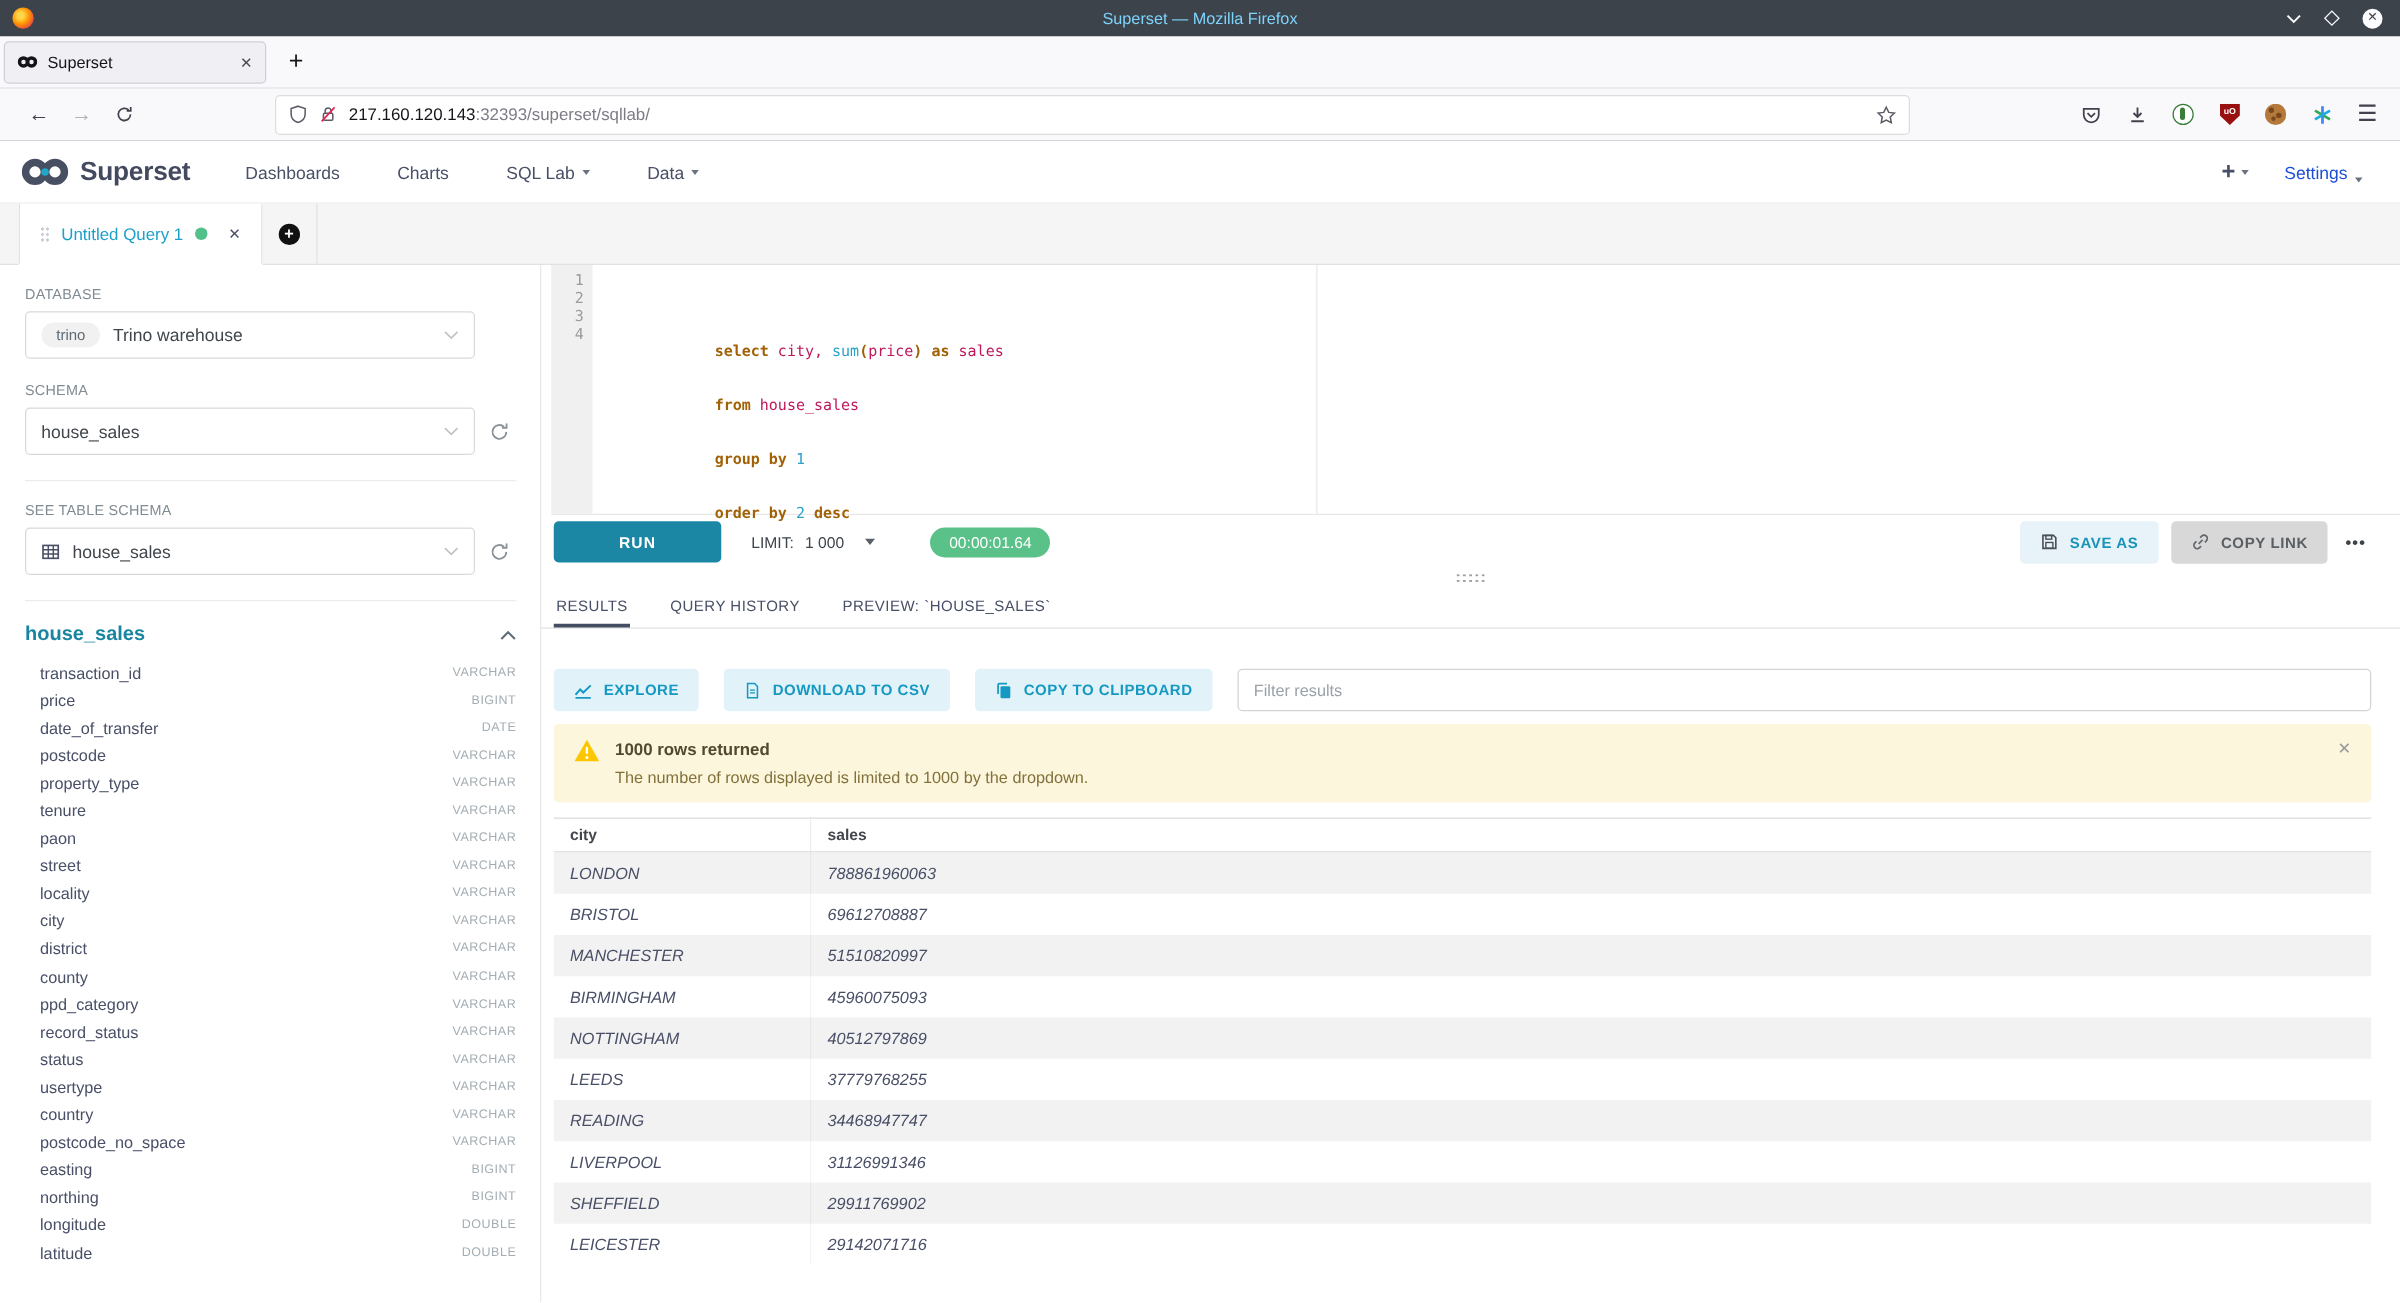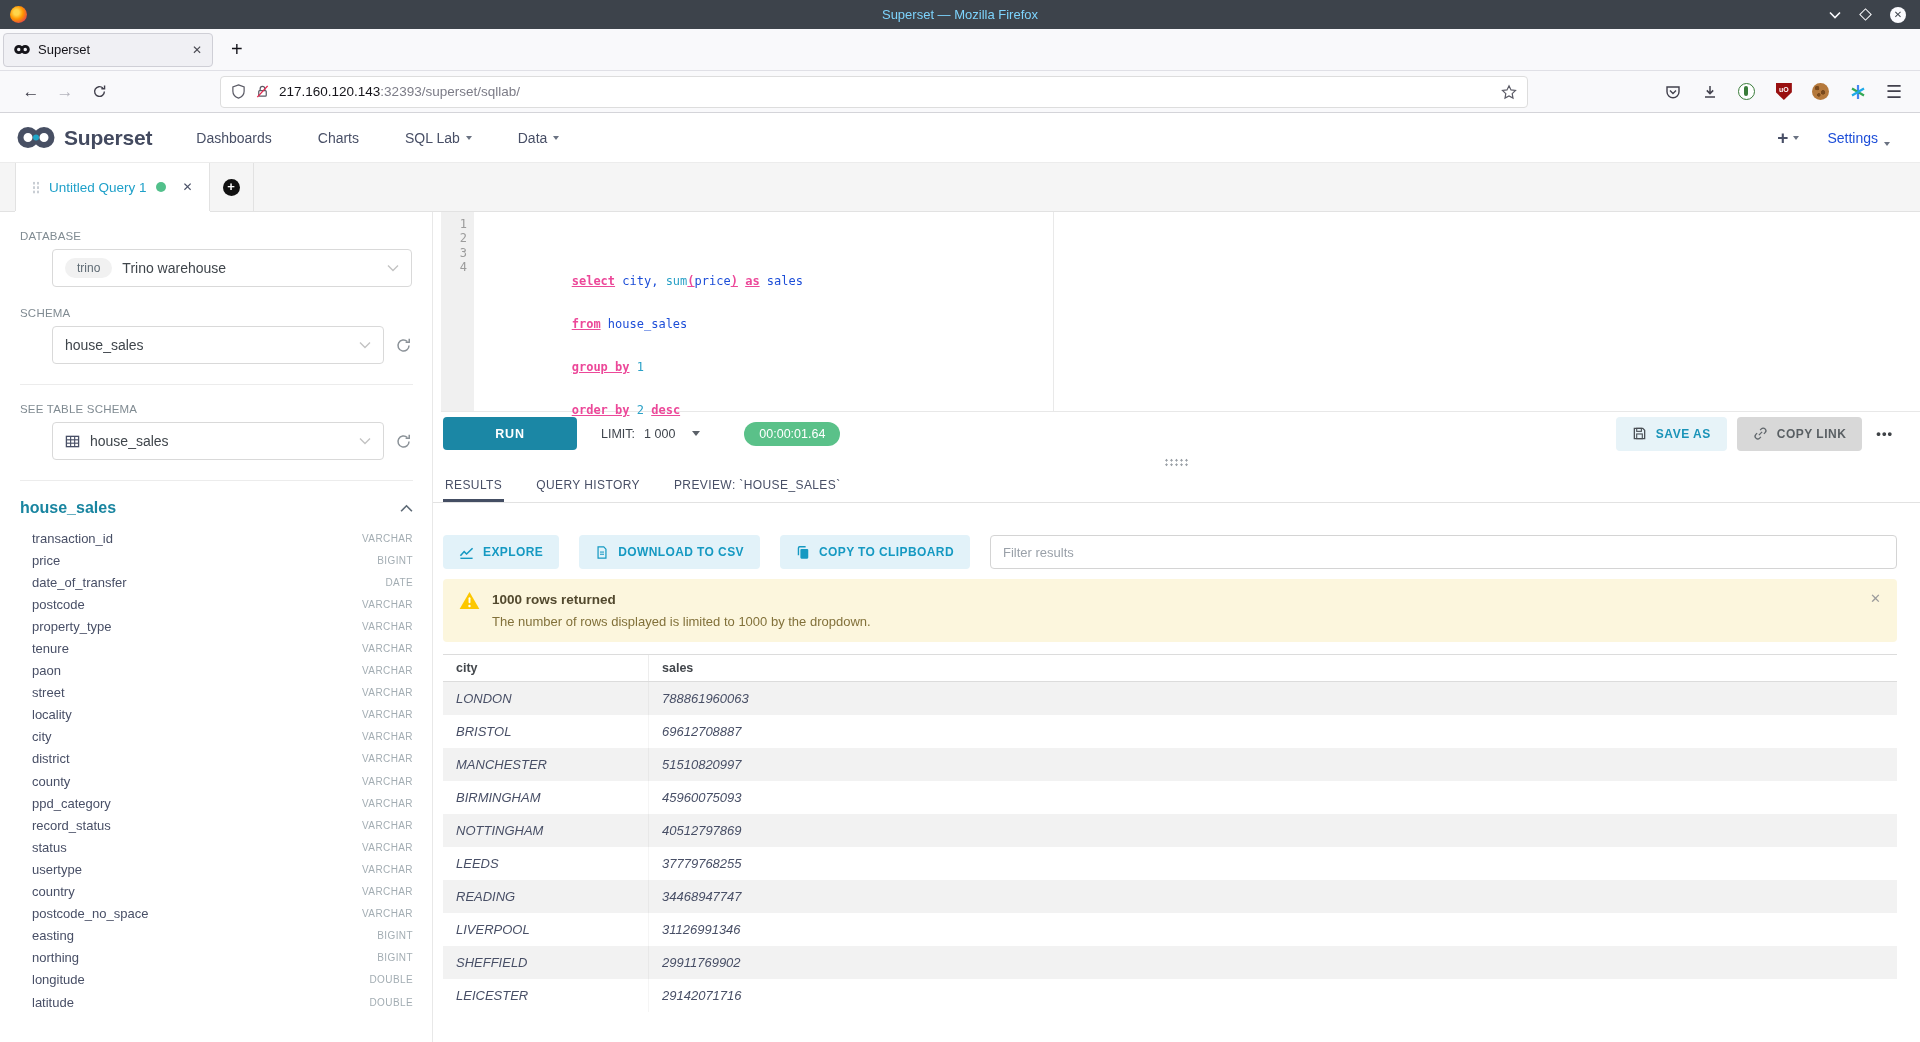--- a/index.html
+++ b/index.html
@@ -71,42 +71,42 @@
   .add-circle { width:17px; height:17px; border-radius:50%; background:#111; color:#fff; font-size:13px;
     line-height:16px; text-align:center; font-weight:700; }
 
   
   .content { display:flex; height:830px; }
 
   .sidebar { width:433px; min-width:433px; border-right:1px solid #e8e8e8; padding:18px 20px 0; overflow:hidden; }
   .field-label { font-size:11.5px; color:#808b92; margin-bottom:7px; letter-spacing:0.2px; }
   .select-row { display:flex; align-items:center; gap:11px; margin-bottom:20px; }
   .select { width:360px; height:38px; border:1px solid #d9d9d9; border-radius:4px; background:#fff;
-    display:flex; align-items:center; padding:12px 12px; gap:10px;margin-left:32px; }
+    display:flex; align-items:center; padding:12px 12px; gap:10px; }
   .select .sel-chev { margin-left:auto; }
   .badge { background:#f1f1f1; border-radius:11px; padding:3px 12px; font-size:12px; color:#5f6b74; }
   .sel-text { font-size:14px; color:#3f454b; }
   .divider { height:1px; background:#ececec; margin:16px 0 18px; width:393px; }
   .table-title-row { display:flex; align-items:center; margin:2px 0 10px; width:393px; }
   .table-title { font-size:16px; font-weight:700; color:#1985a0; }
   .chev-up { margin-left:auto; }
   .col-row { height:22.1px; display:flex; align-items:center; padding-left:12px; width:393px; }
   .col-name { font-size:13px; color:#484f66; }
   .col-type { margin-left:auto; font-size:10px; color:#a3adb3; letter-spacing:0.4px; }
 
   .main { flex:1; display:flex; flex-direction:column; min-width:0; }
 
   
   .editor { height:200px; margin-left:8px; display:flex; position:relative; border-bottom:1px solid #e8e8e8;
     font-family:"DejaVu Sans Mono","Liberation Mono",monospace; font-size:12px; line-height:14.3px; }
   .gutter { width:33px; background:#f0f0f0; color:#9b9b9b; text-align:right; padding:5px 7px 0 0; }
   .code { flex:1; padding:5px 0 0 11px; white-space:pre; color:#3c4146; }
   .print-margin { position:absolute; left:612px; top:0; bottom:0; width:1px; background:#e9e9e9; }
-  .code [data-tok="kw"] { font-weight:700; color:#ec4899;text-decoration:underline; }
-  .code [data-tok="pl"] { color:#1d4ed8; }
+  .code [data-tok="kw"] { font-weight:700; color:#a16207; }
+  .code [data-tok="pl"] { color:#be185d; }
   .code [data-tok="fn"], .code [data-tok="num"] { color:#2aa1c7; }
 
   
   .editor-toolbar { height:43px; display:flex; align-items:center; padding:0 23px 0 10px; }
   .run-btn { width:134px; height:33px; border-radius:4px; background:#1b87a5; color:#fff; border:none;
     font-weight:700; font-size:12.5px; letter-spacing:0.8px; font-family:inherit; }
   .limit-group { display:flex; align-items:center; gap:9px; margin-left:24px; font-size:12.5px; color:#3f454d; }
   .limit-caret { width:0; height:0; border-left:4px solid transparent; border-right:4px solid transparent;
     border-top:5px solid #5b6168; margin-left:8px; }
   .elapsed { margin-left:44px; background:#5ac189; color:#fff; border-radius:13px; padding:5px 15px; font-size:12.5px; }

